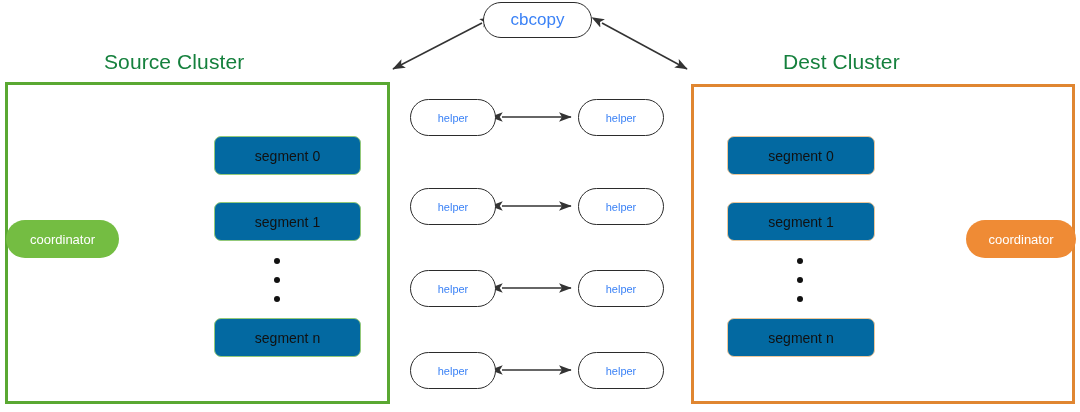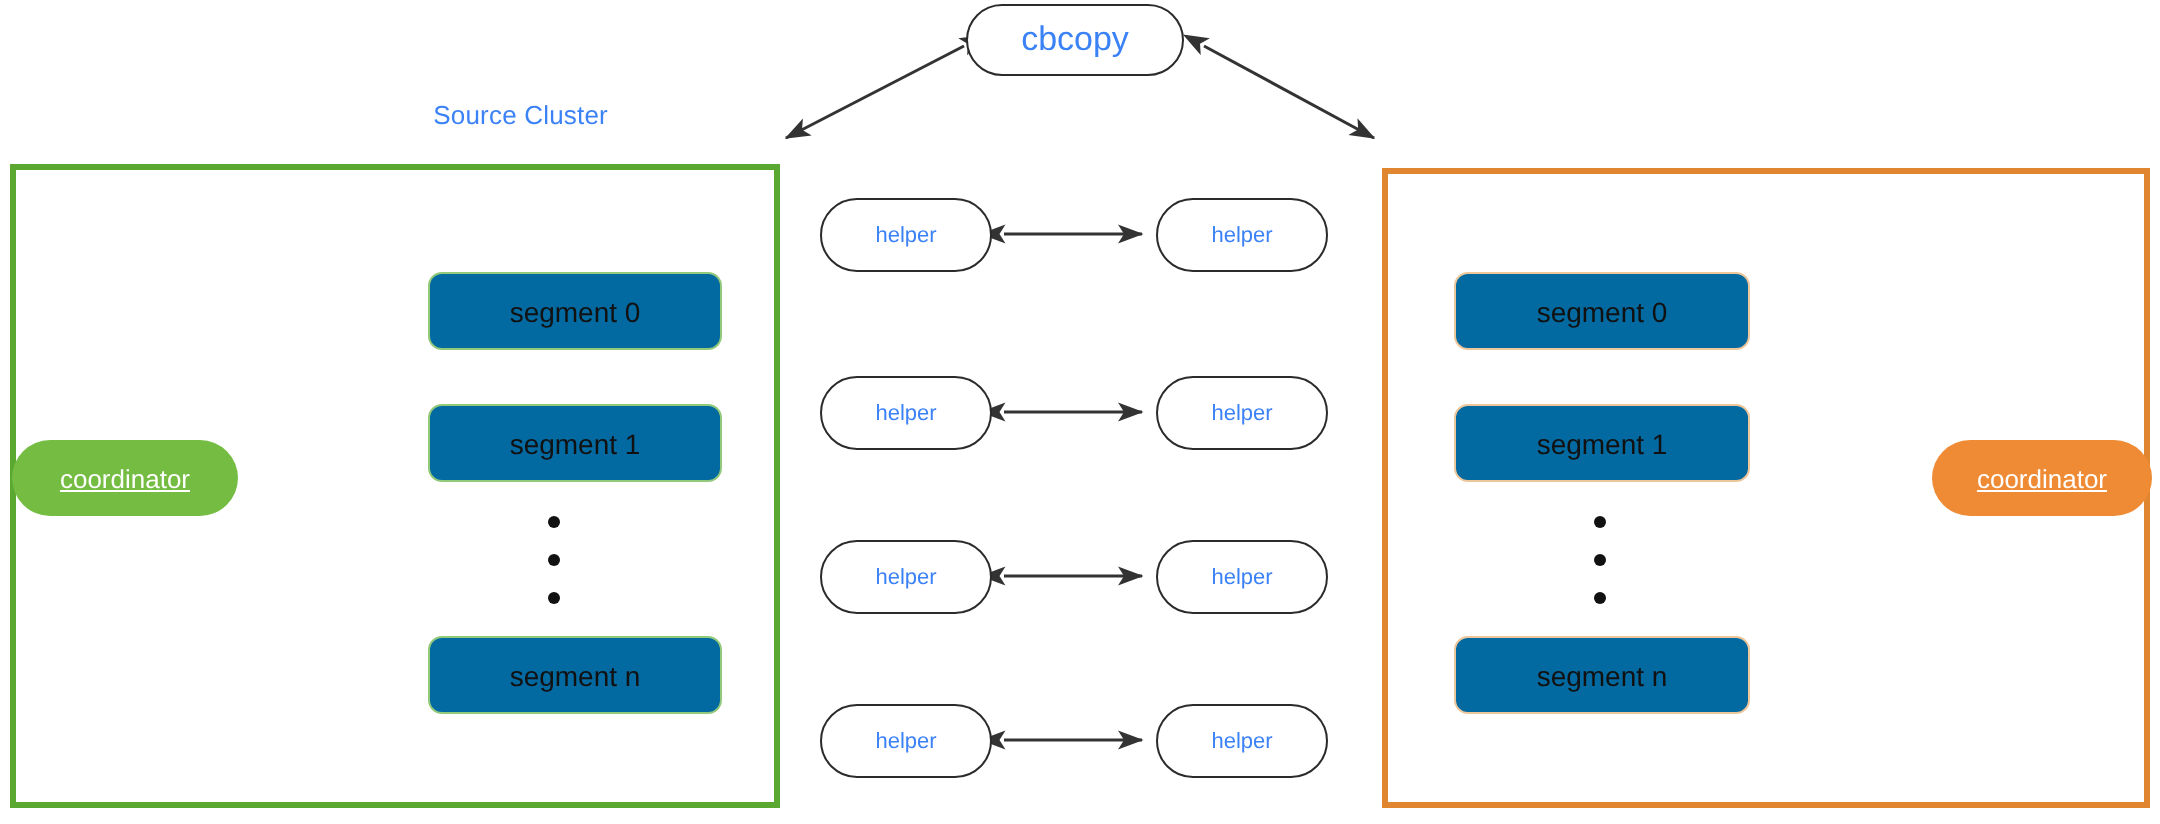--- a/index.html
+++ b/index.html
@@ -10,22 +10,22 @@
   }
   #stage{position:absolute;left:0;top:0;width:1080px;height:412px;}
 
   
   .cluster-frame{position:absolute;background:#ffffff;box-sizing:border-box;}
   #src-frame{left:5px;top:82px;width:385px;height:322px;border:3px solid #5aa832;}
   #dst-frame{left:691px;top:84px;width:384px;height:320px;border:3px solid #e08631;}
 
   
   .cluster-title{
-    position:absolute;font-size:13px;color:#3b82f6;
-    letter-spacing:.1px;white-space:nowrap;text-align:right;
+    position:absolute;font-size:21px;color:#15803d;
+    letter-spacing:.1px;white-space:nowrap;text-align:left;
   }
   #src-title{left:104px;top:50px;width:200px;}
   #dst-title{left:783px;top:50px;width:200px;}
 
   
   .segment{
     position:absolute;box-sizing:border-box;background:#0369a1;
     border-radius:7px;display:flex;align-items:center;justify-content:center;
     font-size:14px;color:#111111;white-space:nowrap;
   }
@@ -37,21 +37,21 @@
   #src-segn{left:214px;top:318px;width:147px;height:39px;}
 
   #dst-seg0{left:727px;top:136px;width:148px;height:39px;}
   #dst-seg1{left:727px;top:202px;width:148px;height:39px;}
   #dst-segn{left:727px;top:318px;width:148px;height:39px;}
 
   
   .coordinator{
     position:absolute;border-radius:19px;
     display:flex;align-items:center;justify-content:center;
-    font-size:13px;color:#ffffff;white-space:nowrap;text-decoration:underline;
+    font-size:13px;color:#ffffff;white-space:nowrap;
   }
   #src-coord{left:6px;top:220px;width:113px;height:38px;background:#74bd42;}
   #dst-coord{left:966px;top:220px;width:110px;height:38px;background:#ef8b35;}
 
   
   .node{
     position:absolute;box-sizing:border-box;background:#ffffff;
     border:1.6px solid #2b2b2b;border-radius:18px;
     display:flex;align-items:center;justify-content:center;
     white-space:nowrap;color:#3b82f6;
@@ -128,20 +128,21 @@
 
   <div class="node helper hl r2">helper</div>
   <div class="node helper hr r2">helper</div>
 
   <div class="node helper hl r3">helper</div>
   <div class="node helper hr r3">helper</div>
 
   <div class="node helper hl r4">helper</div>
   <div class="node helper hr r4">helper</div>
 
+  <div id="dst-title" class="cluster-title">Dest Cluster</div>
   <div id="dst-frame" class="cluster-frame"></div>
 
   <div id="dst-seg0" class="segment orange">segment 0</div>
   <div id="dst-seg1" class="segment orange">segment 1</div>
   <div id="dst-segn" class="segment orange">segment n</div>
 
   <div id="dst-dots" class="ellipsis">
       <i></i>
       <i></i>
       <i></i>

